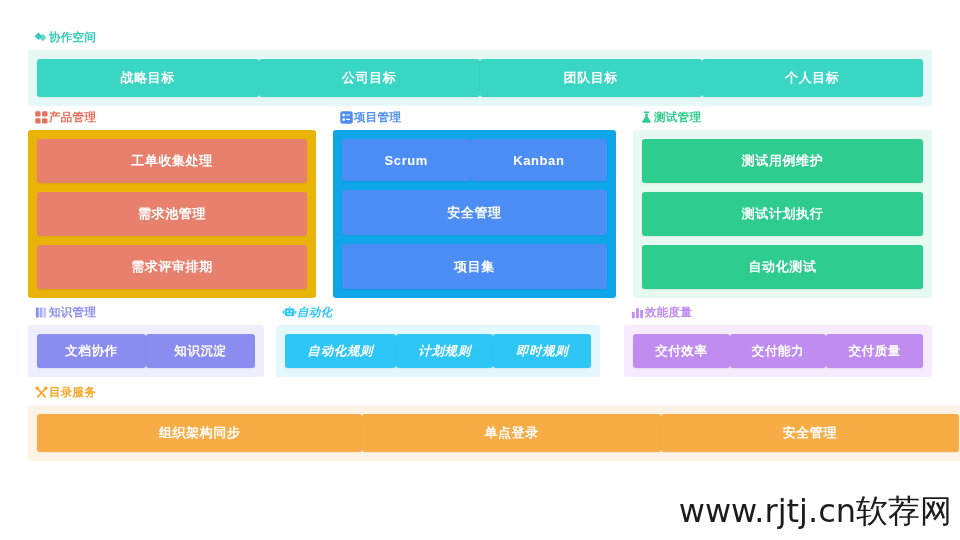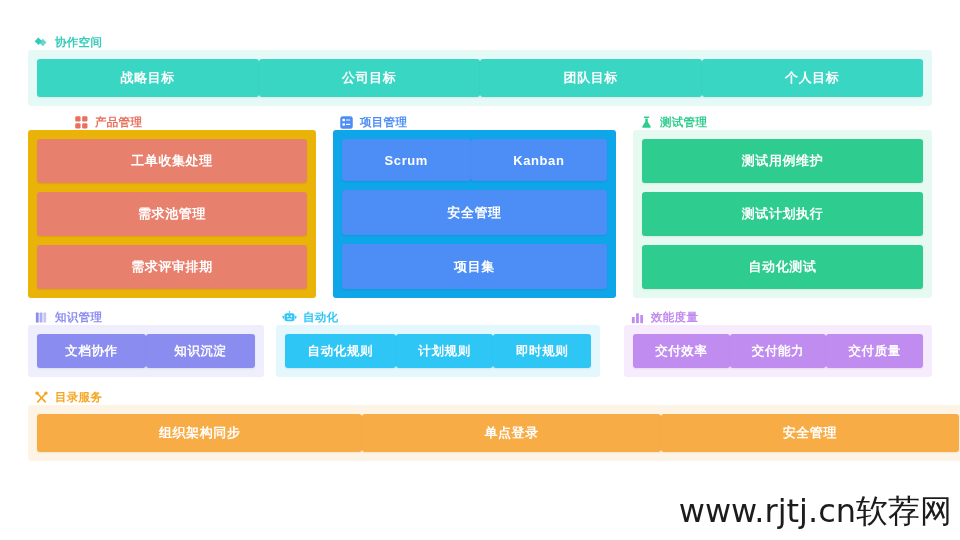--- a/index.html
+++ b/index.html
@@ -24,22 +24,21 @@
   }
 
   
   .section {
     position: absolute;
     border-radius: 4px;
     box-sizing: border-box;
   }
   .sec-head {
     display: flex;
-    align-items: flex-end;
-    gap: 6px;
+    align-items: flex-start;
     height: 20px;
     padding-left: 6px;
     box-sizing: border-box;
   }
   .sec-title {
     font-size: 11.5px;
     font-weight: bold;
     letter-spacing: 0.3px;
     white-space: nowrap;
   }
@@ -143,21 +142,21 @@
     <div class="sec-body bg-teal">
       <div class="row">
         <div class="tile t-teal">战略目标</div>
         <div class="tile t-teal">公司目标</div>
         <div class="tile t-teal">团队目标</div>
         <div class="tile t-teal">个人目标</div>
       </div>
     </div>
   </div>
 
-  <div class="section" style="left:0; top:80px; width:288px; height:188px;padding-left:40px;">
+  <div class="section" style="left:0; top:80px; width:288px; height:188px;">
     <div class="sec-head">
       <svg class="sec-icon" viewBox="0 0 24 24">
         <g fill="#e8705c">
           <rect x="2" y="2" width="8.5" height="8.5" rx="2"></rect>
           <rect x="13" y="2" width="8.5" height="8.5" rx="2"></rect>
           <rect x="2" y="13" width="8.5" height="8.5" rx="2"></rect>
           <rect x="13" y="13" width="8.5" height="8.5" rx="2"></rect>
         </g>
       </svg>
       <span class="sec-title c-red">产品管理</span>
@@ -237,21 +236,21 @@
       <span class="sec-title c-purple">知识管理</span>
     </div>
     <div class="sec-body bg-purple">
       <div class="row">
         <div class="tile small t-purple">文档协作</div>
         <div class="tile small t-purple">知识沉淀</div>
       </div>
     </div>
   </div>
 
-  <div class="section" style="left:248px; top:275px; width:324px; height:72px;">
+  <div class="section" style="left:248px; top:275px; width:324px; height:72px;font-style:italic;">
     <div class="sec-head">
       <svg class="sec-icon" viewBox="0 0 24 24">
         <g fill="#2ec6f5">
           <rect x="11" y="1.5" width="2" height="3" rx="1"></rect>
           <rect x="4" y="5" width="16" height="13" rx="3.5"></rect>
           <rect x="1" y="9" width="2.2" height="5" rx="1.1"></rect>
           <rect x="20.8" y="9" width="2.2" height="5" rx="1.1"></rect>
         </g>
         <g fill="#ffffff">
           <circle cx="9" cy="10" r="1.5"></circle>

